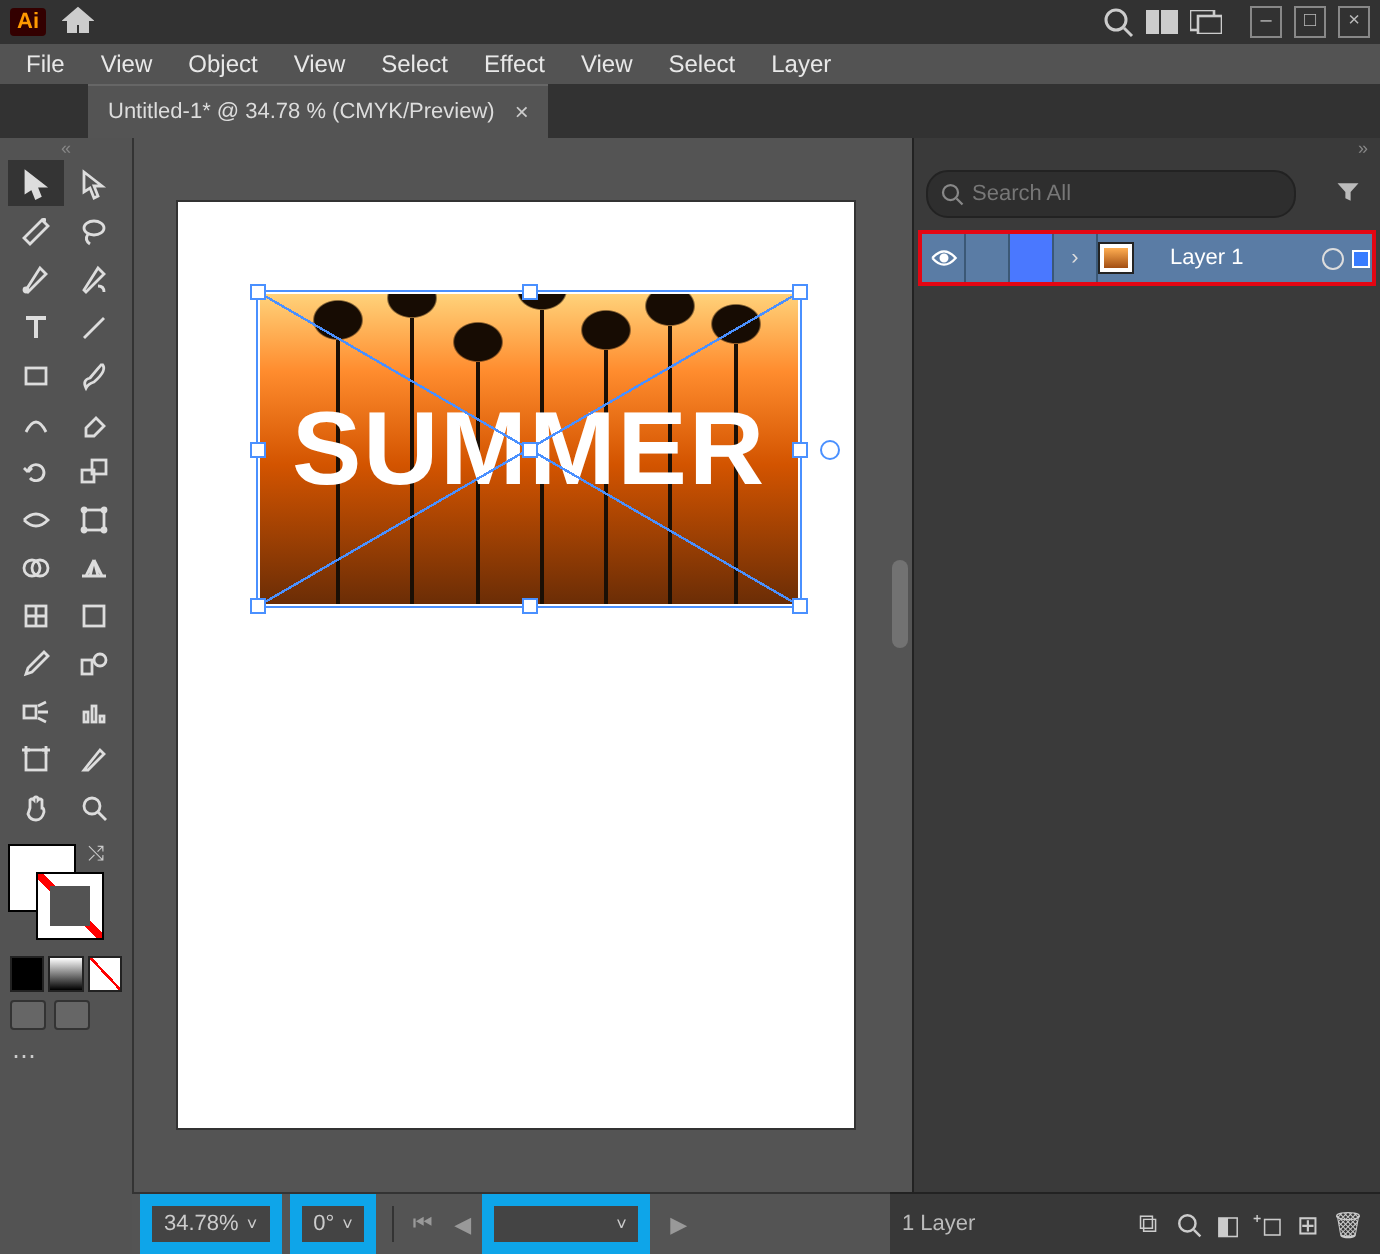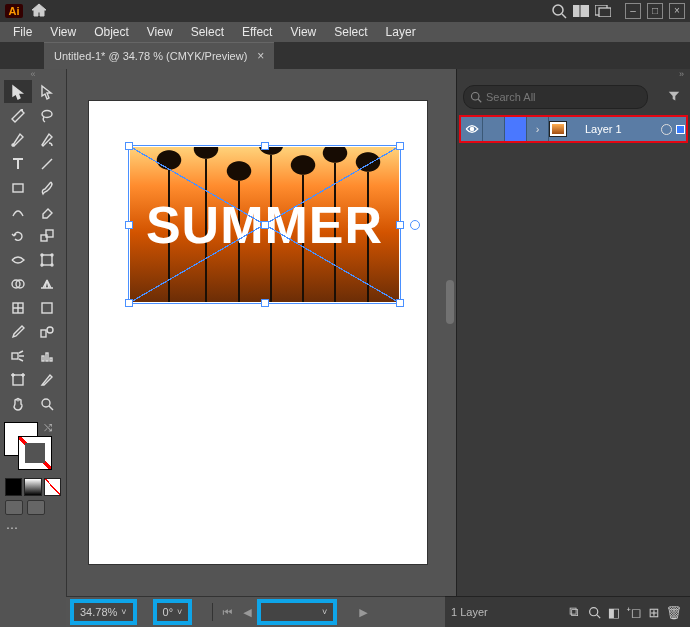--- a/index.html
+++ b/index.html
@@ -77,21 +77,21 @@
   .layer-row .exp{display:flex;align-items:center;justify-content:center;color:#ddd}
   .layer-row .thumb{width:16px;height:14px;background:#fff;border:1px solid #222;position:relative;margin:auto}
   .layer-row .thumb::before{content:"";position:absolute;inset:2px;background:linear-gradient(#ffae52,#a24e12)}
   .layer-row .targets{display:flex;align-items:center;justify-content:center;gap:4px}
   .layer-row .targets .ring{width:9px;height:9px;border:1px solid #ddd;border-radius:50%}
   .layer-row .targets .sel{width:7px;height:7px;background:#387cff;border:1px solid #fff}
   
   .status{position:absolute;bottom:0;left:0;right:0;height:31px;display:flex}
   .status-left{width:66px;background:#535353}
   .status-mid{flex:1;background:#545454;display:flex;align-items:center;border-top:1px solid #333;padding:0 4px;color:#ccc;font-size:11px}
-  .status-mid .box{height:18px;background:#444;padding:0 6px;display:flex;align-items:center;margin-right:16px;border:4px solid #0ea5e9}
+  .status-mid .box{height:18px;background:#444;padding:0 6px;display:flex;align-items:center;margin-right:4px;border:6px solid #0ea5e9}
   .status-mid .sep{width:1px;height:18px;background:#333;margin:0 4px}
   .nav-btn{width:18px;height:16px;display:flex;align-items:center;justify-content:center;color:#999;margin:0 1px}
   .status-right{width:233px;background:#383838;display:flex;align-items:center;border-top:1px solid #222;padding:0 6px;color:#bbb;font-size:11px}
   .status-right .spacer{flex:1}
   .status-right .sicon{width:20px;display:flex;align-items:center;justify-content:center;color:#ccc;font-size:13px}
 </style>
 </head>
 <body>
 <div class="window">
 

